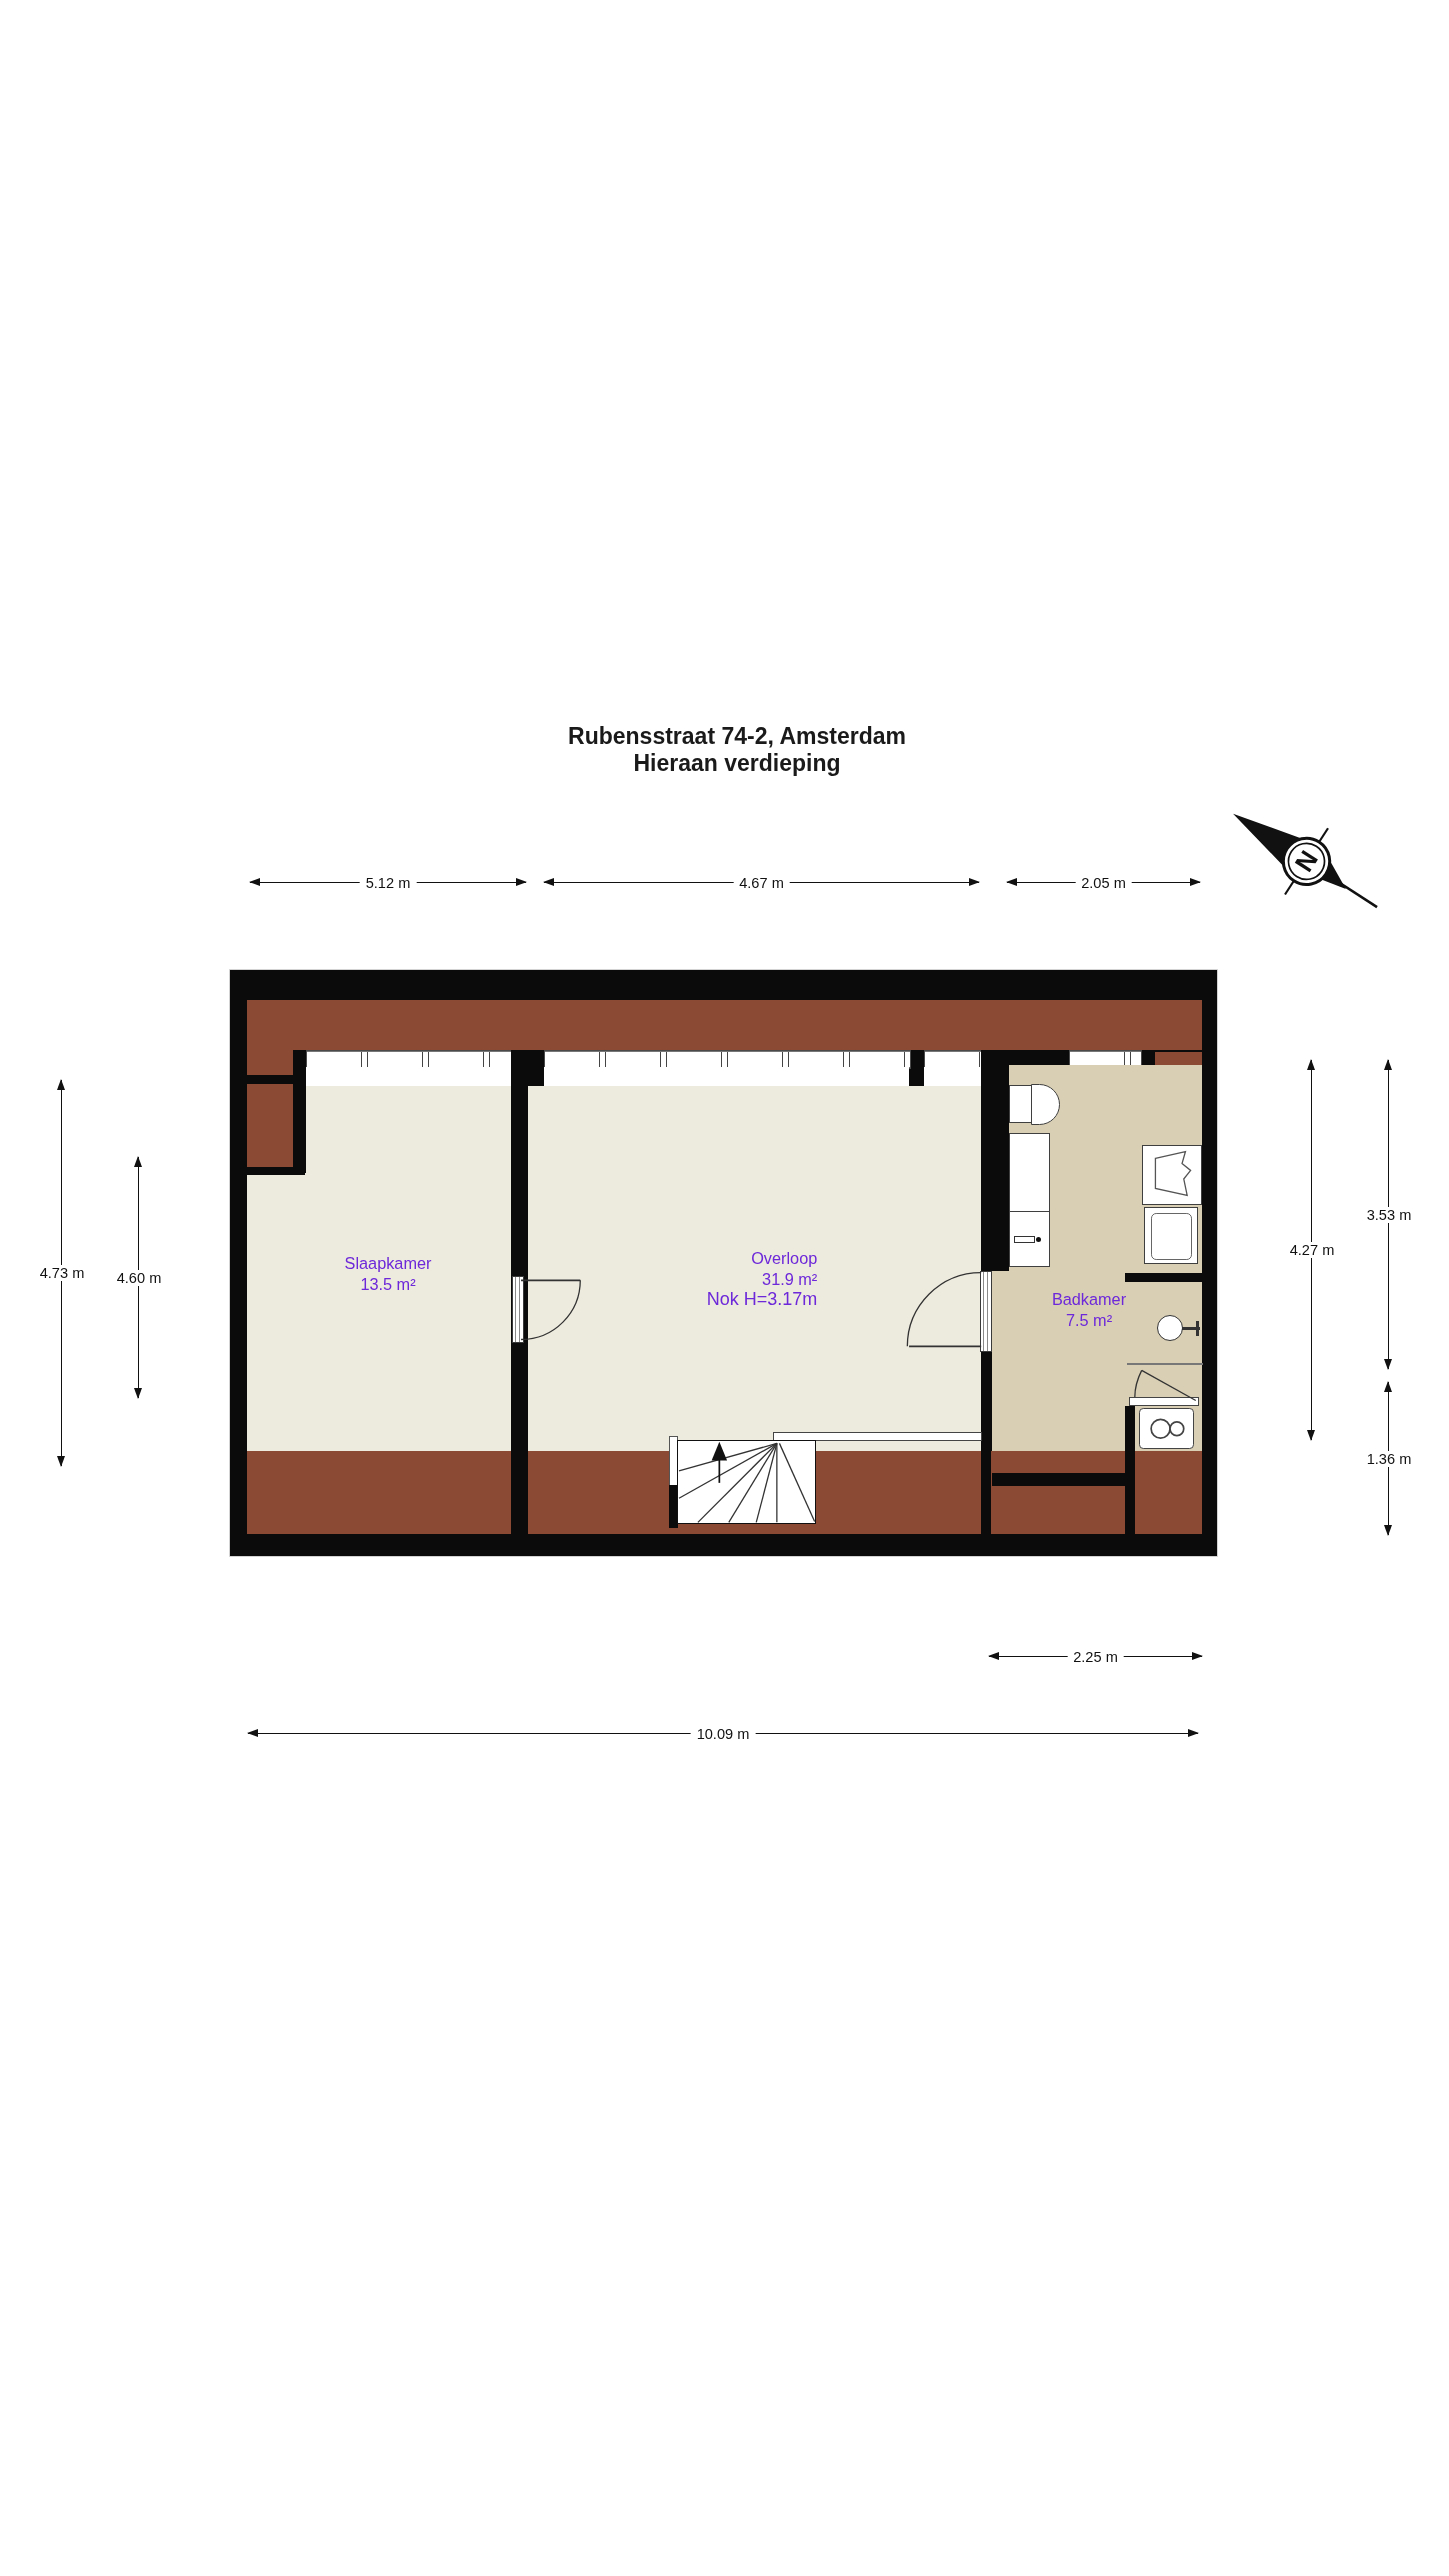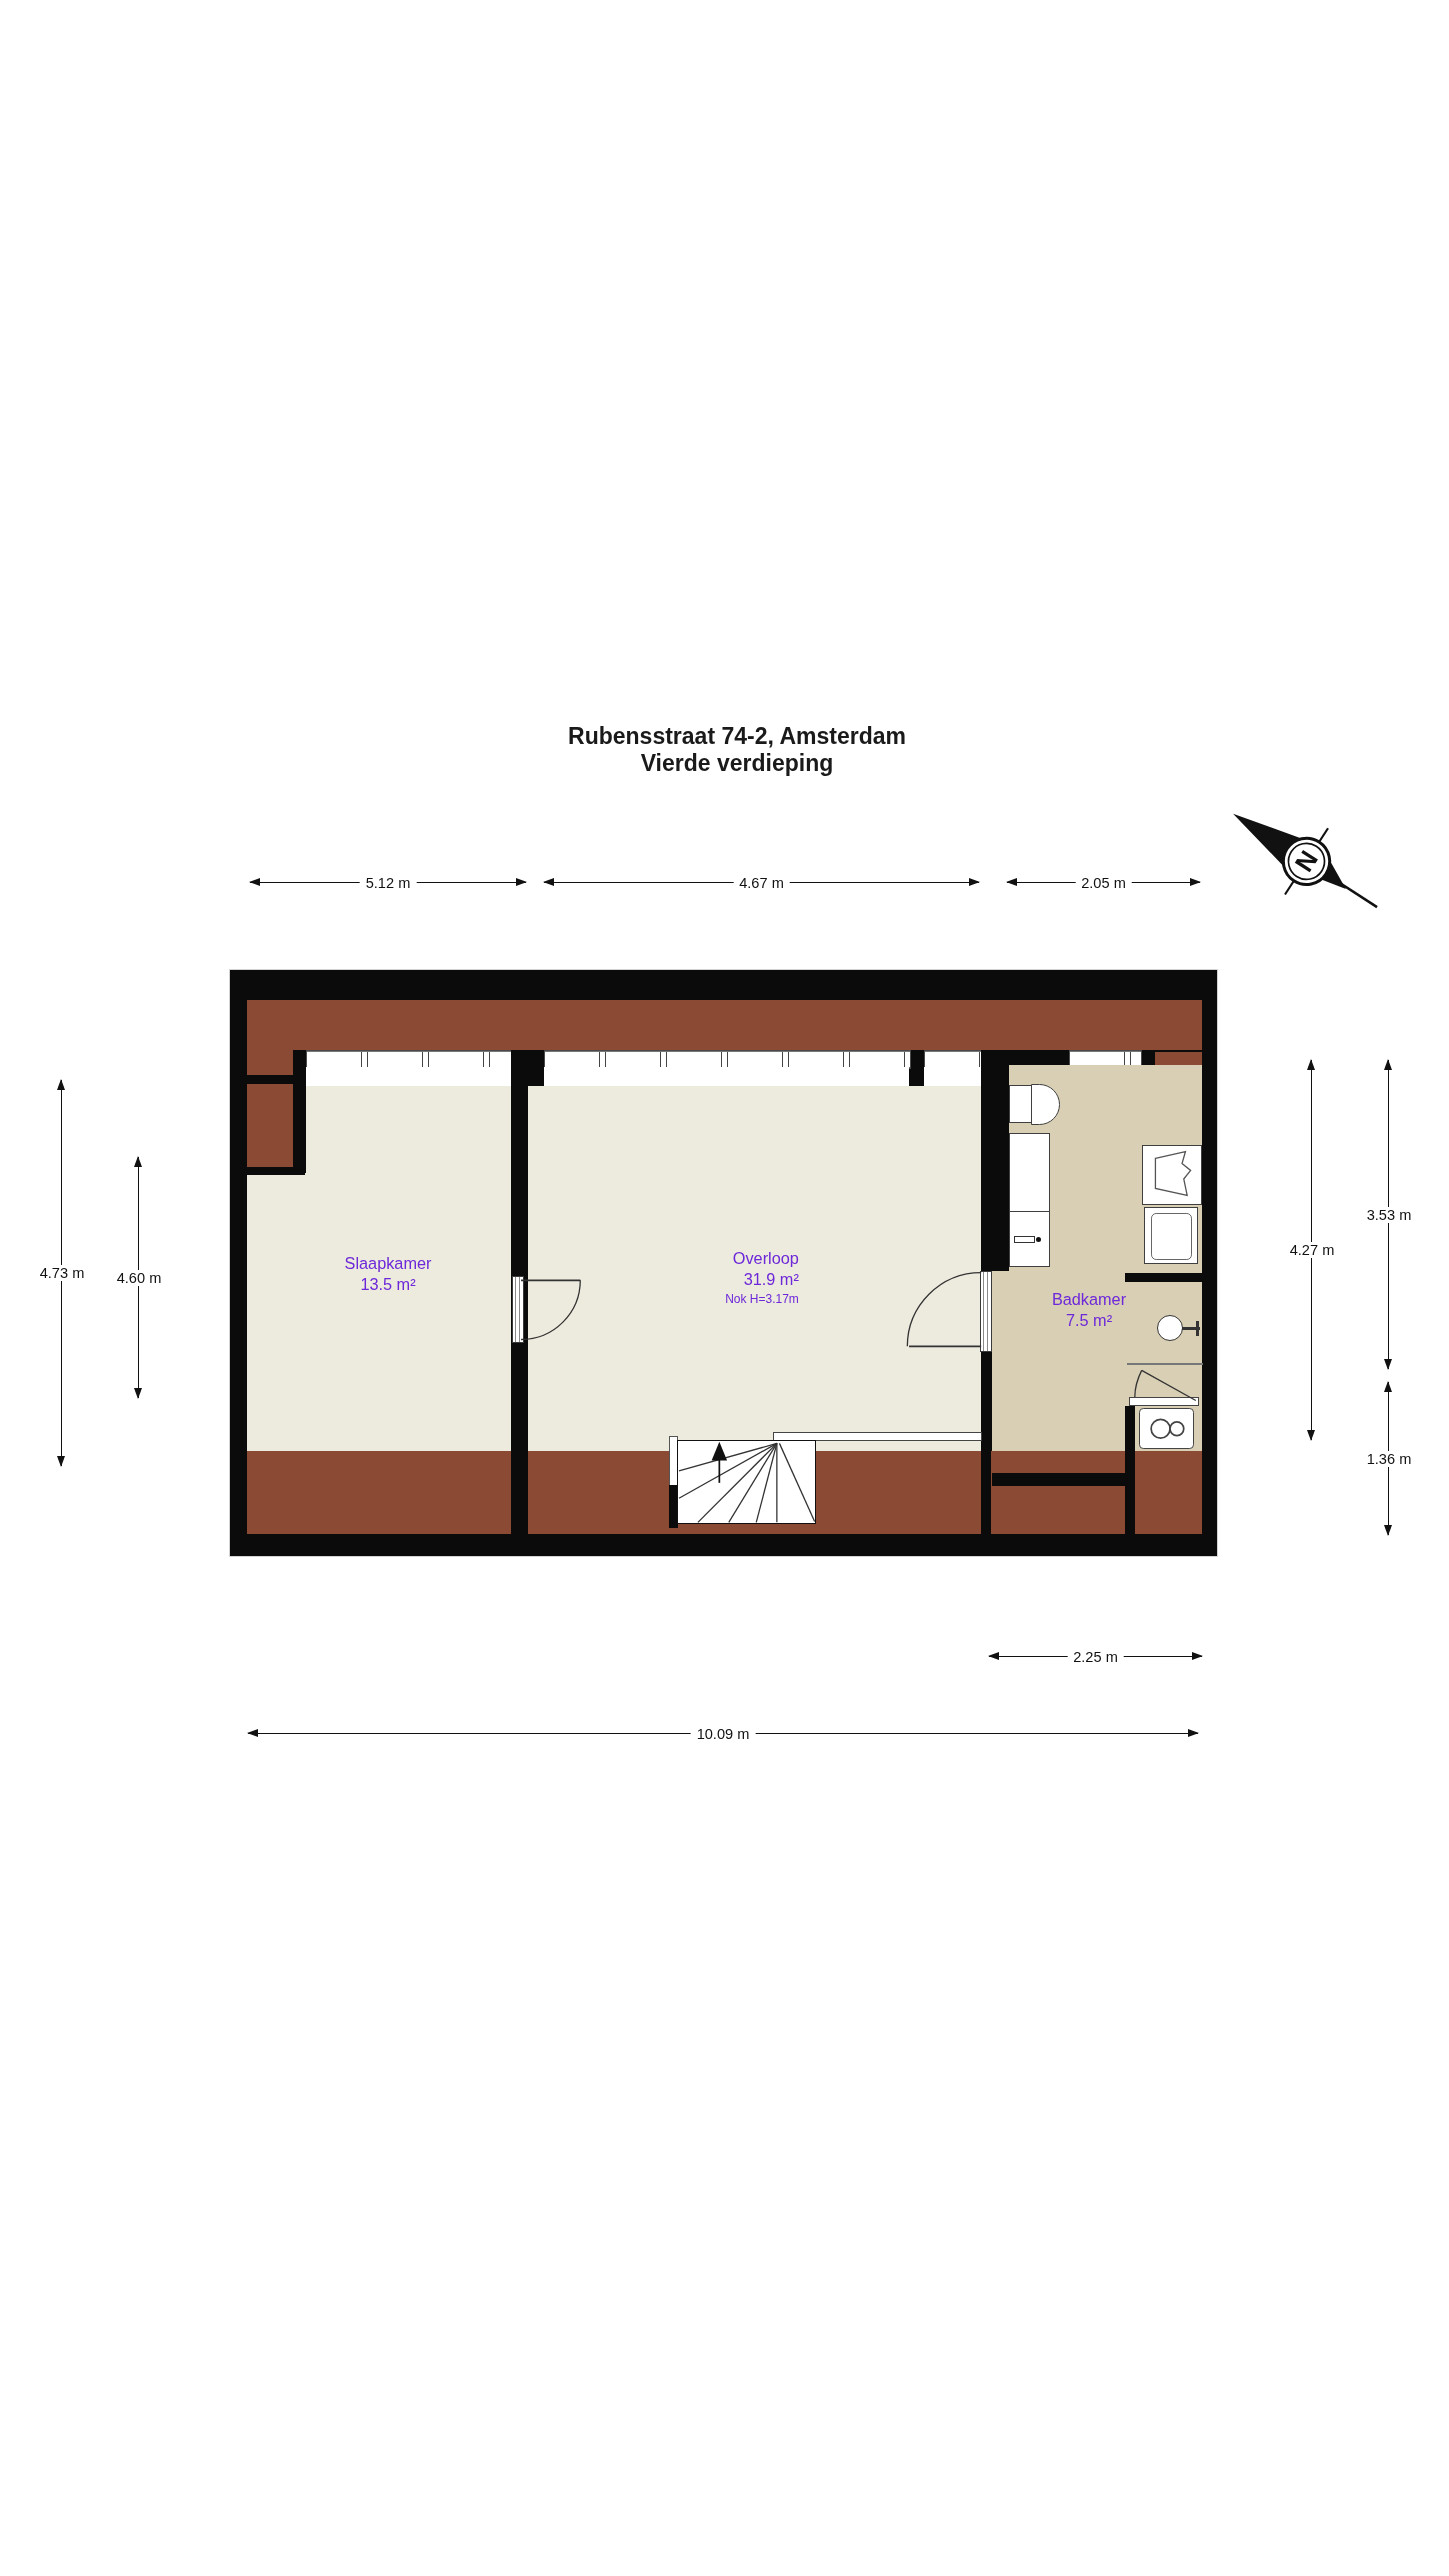--- a/index.html
+++ b/index.html
@@ -36,35 +36,35 @@
   .bathfloor{background:#d9cfb5;}
   .ledge{background:#ffffff;border-bottom:0.9px solid #8a8a8a;}
   .win{background:#fff;border:0.9px solid #4a4a4a;
     box-shadow:inset 0 4.3px 0 -3.4px #777, inset 0 -4.3px 0 -3.4px #777;
     background-image:repeating-linear-gradient(90deg, rgba(0,0,0,0) 0 54px, #444 54px 55px, #fff 55px 60px, #444 60px 61px);}
   .doorframe{background:#fff;border:0.9px solid #3a3a3a;
     background-image:linear-gradient(90deg, rgba(0,0,0,0) 1.7px, #8a8a8a 1.7px 2.6px, rgba(0,0,0,0) 2.6px 6px, #8a8a8a 6px 6.9px, rgba(0,0,0,0) 6.9px);}
   .fixture{background:#fff;border:1.7px solid #3f3f3f;box-sizing:border-box;}
   .room-label{position:absolute;transform:translate(-50%,-50%);text-align:center;
     font-size:16.3px;line-height:20.6px;color:#6d28d9;white-space:nowrap;}
-  .room-label .small{font-size:12px;}
+  .room-label .small{font-size:18px;}
 
   .footer{position:absolute;left:725px;top:1784px;transform:translateX(-50%);
     text-align:center;font-size:14.6px;line-height:19px;color:#1a1a1a;white-space:nowrap;}
 
   svg{position:absolute;left:0;top:0;pointer-events:none;}
 </style>
 </head>
 <body>
 
 <div class="page">
 
   <div class="title">
     <div>Rubensstraat 74-2, Amsterdam</div>
-    <div>Vierde verdieping</div>
+    <div>Hieraan verdieping</div>
   </div>
 
   <div class="dim-h" style="left:250px;top:882px;width:276px;">
     <span class="dim-label">5.12 m</span>
     </div>
   <div class="dim-h" style="left:544px;top:882px;width:435px;">
     <span class="dim-label">4.67 m</span>
     </div>
   <div class="dim-h" style="left:1007px;top:882px;width:193px;">
     <span class="dim-label">2.05 m</span>

